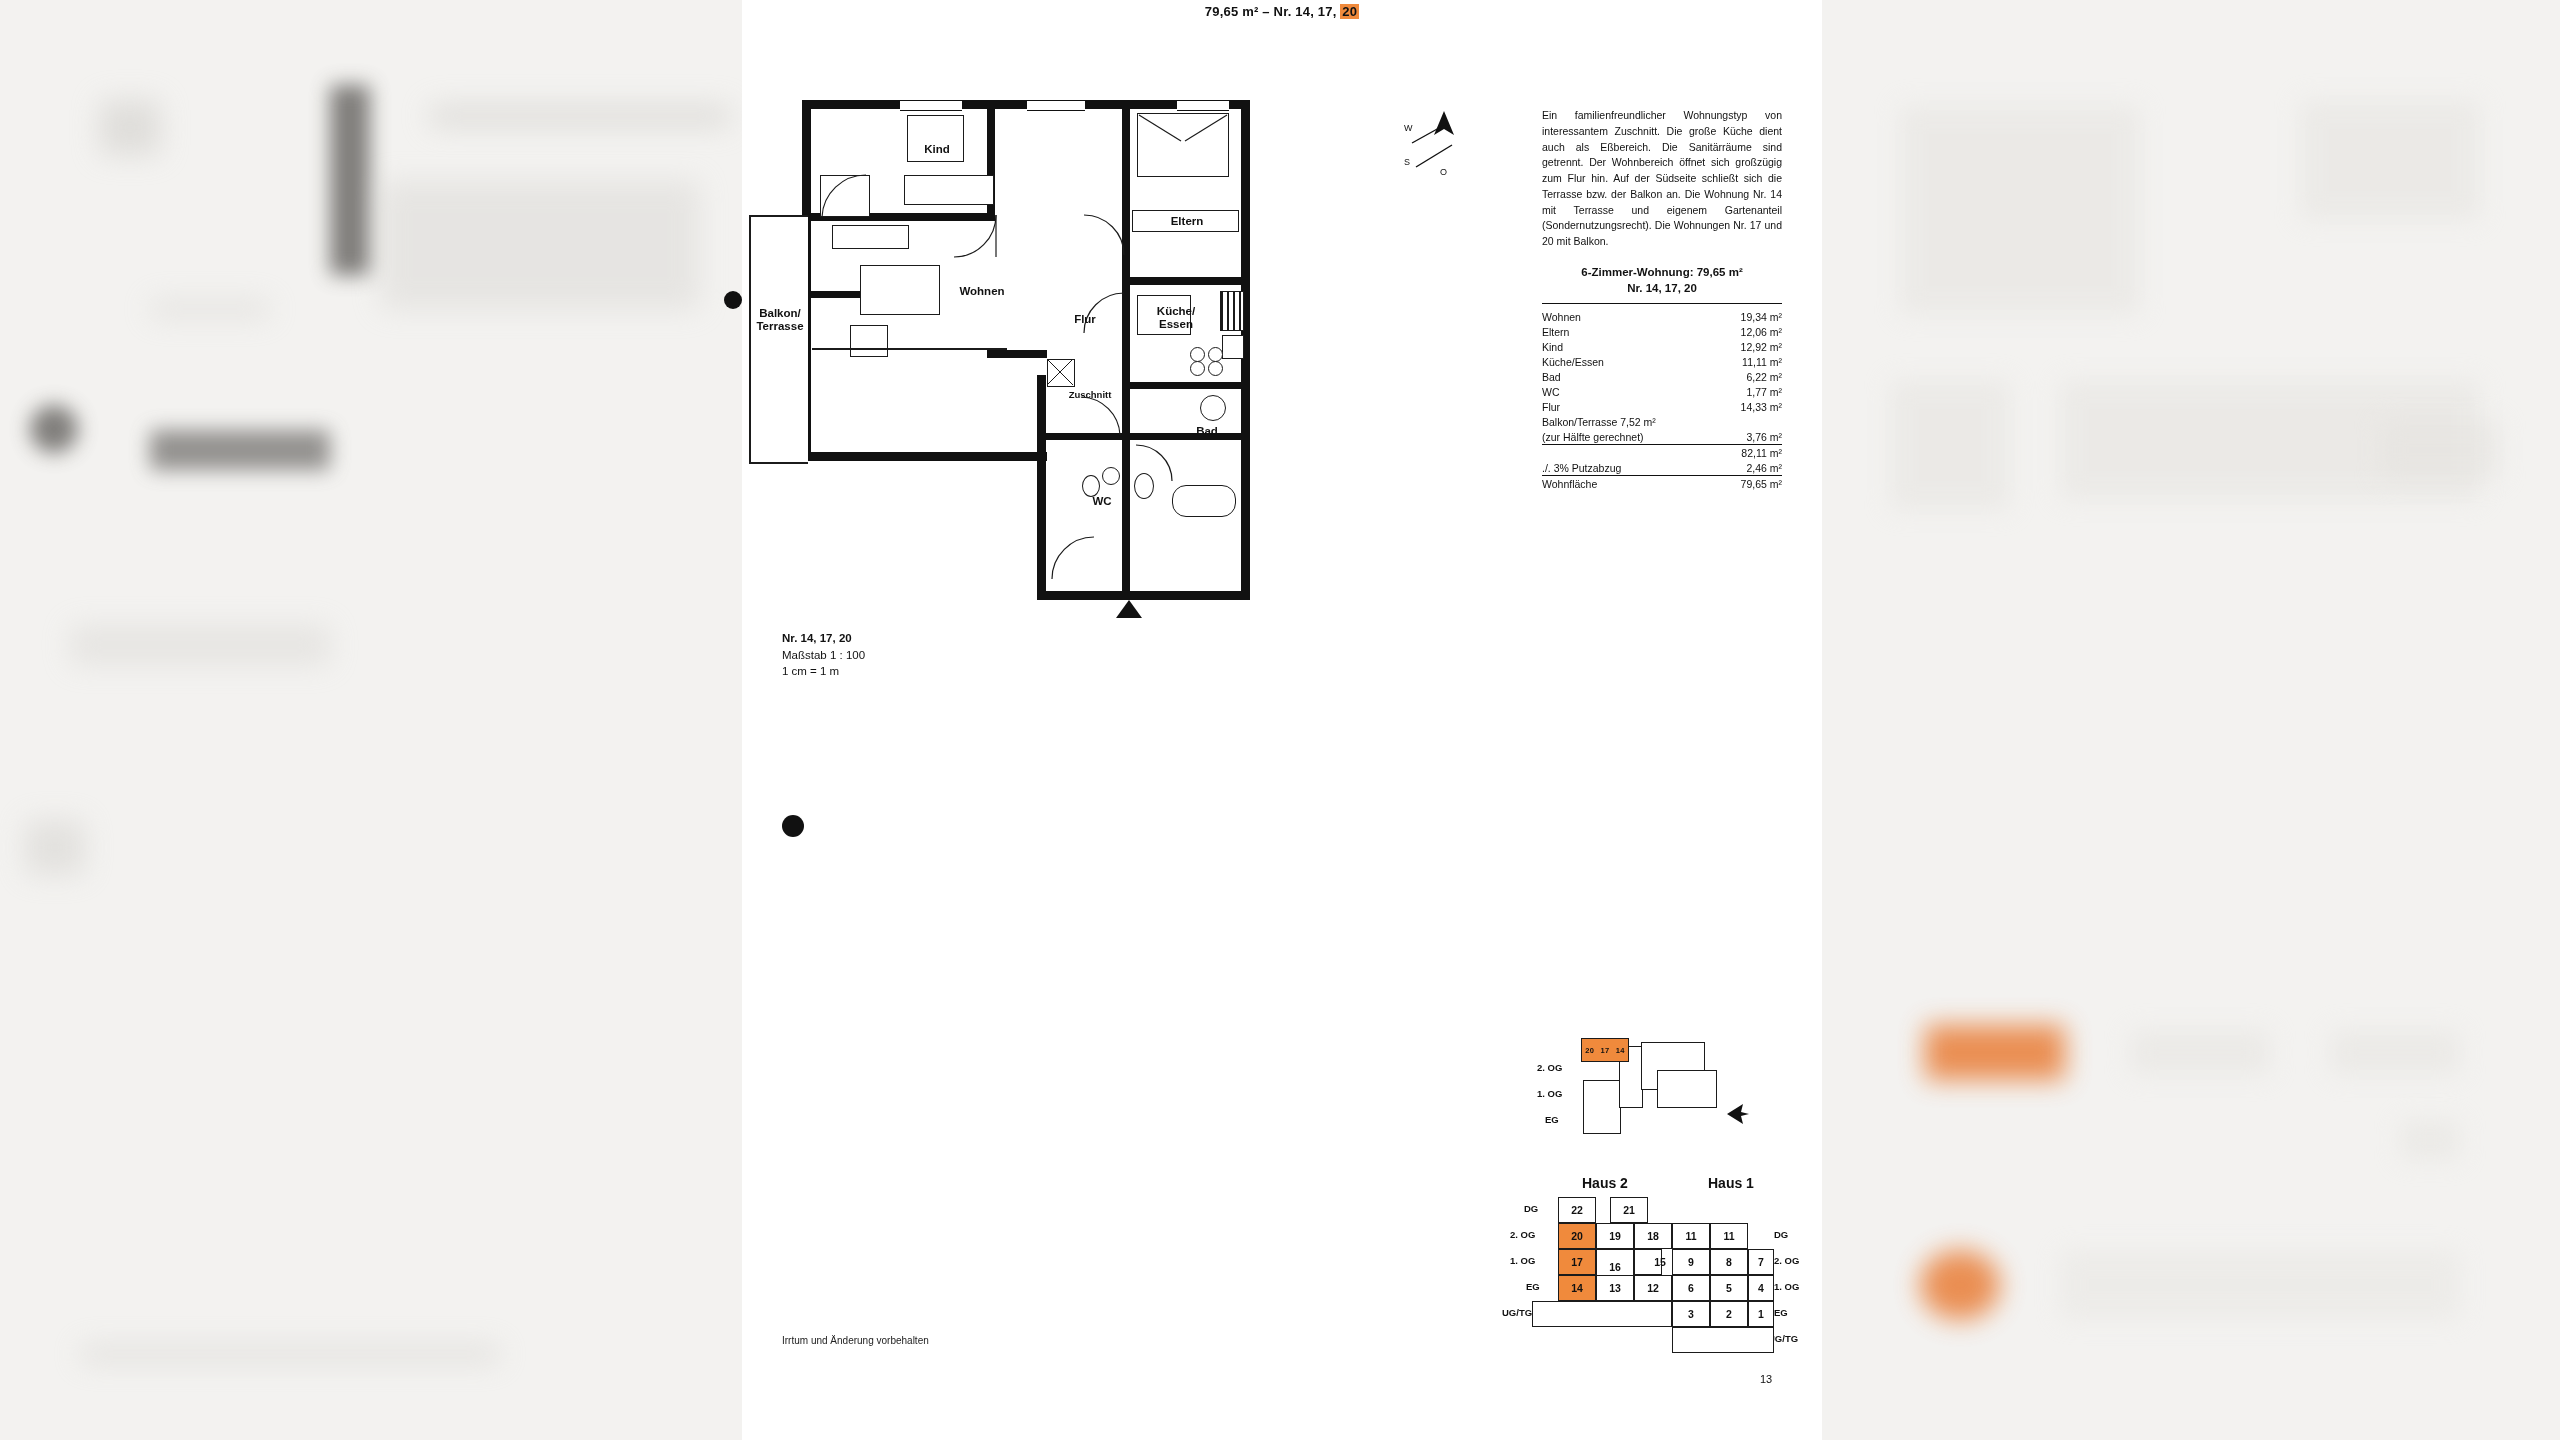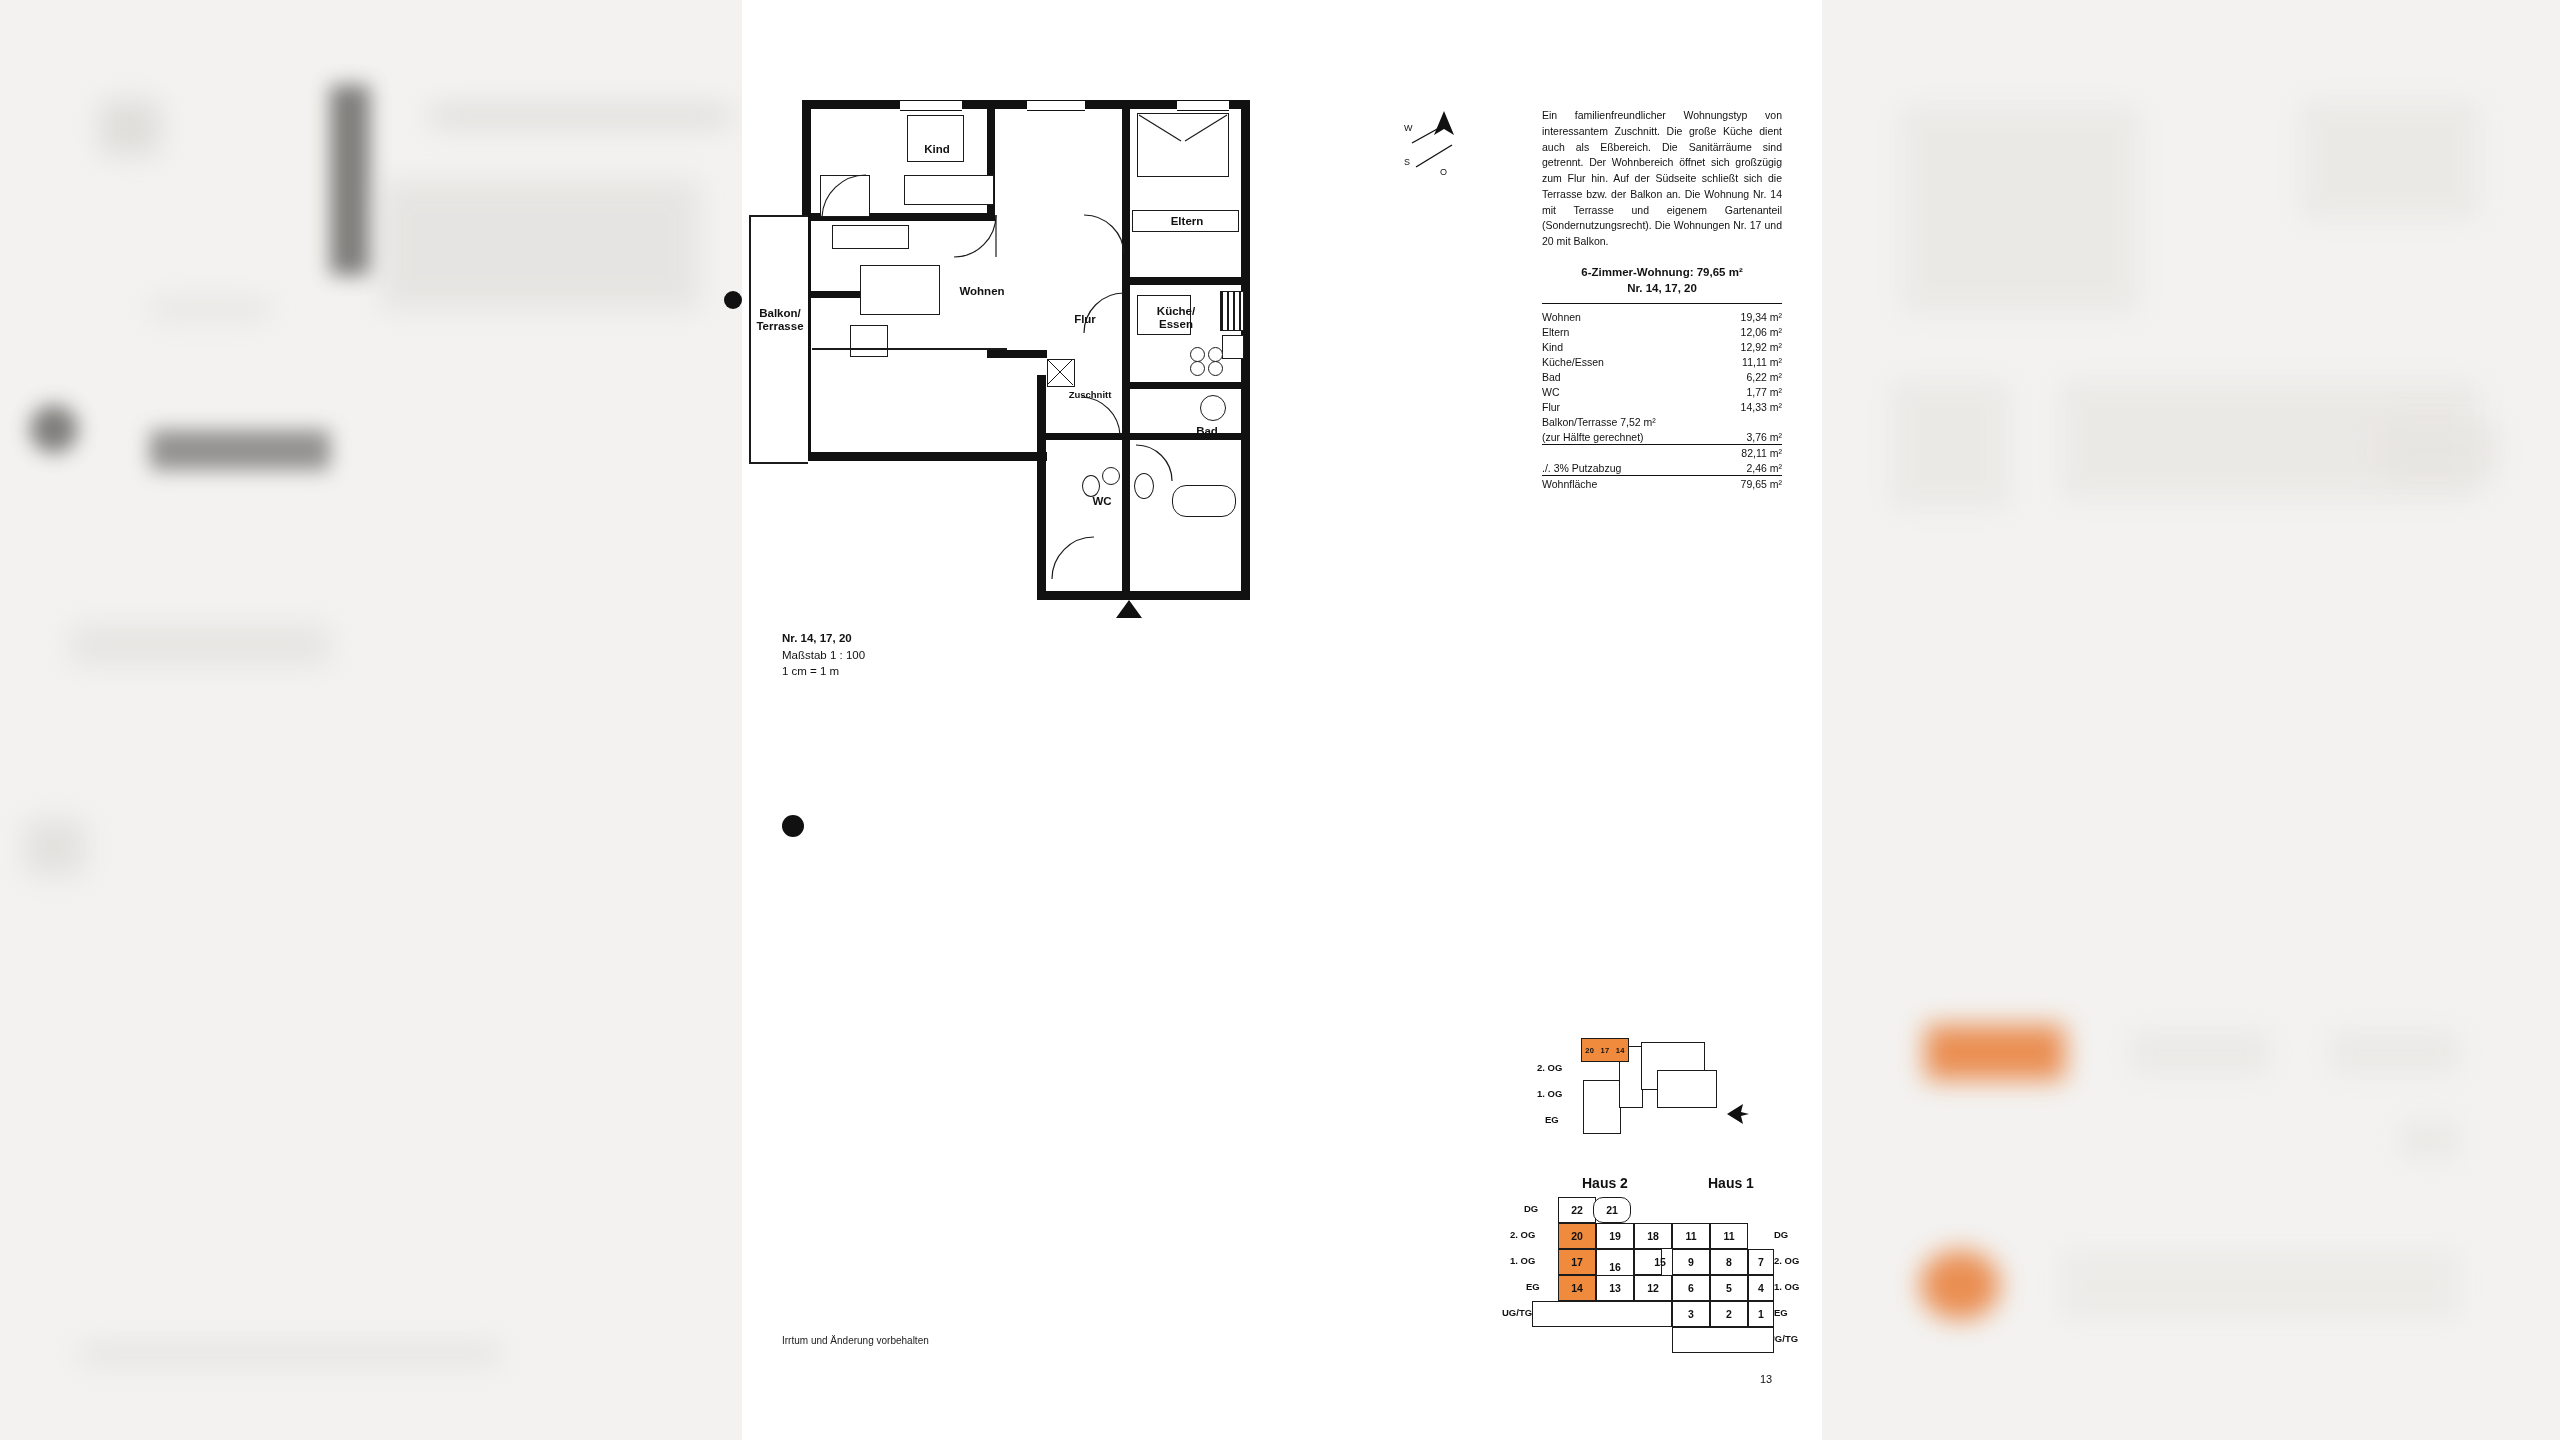--- a/index.html
+++ b/index.html
@@ -86,20 +86,23 @@
   <div class="blur-orange" style="left:1925px;top:1025px;width:140px;height:55px;"></div>
   <div class="blur-light" style="left:2130px;top:1030px;width:140px;height:45px;"></div>
   <div class="blur-light" style="left:2330px;top:1030px;width:130px;height:45px;"></div>
   <div class="blur-light" style="left:2400px;top:1120px;width:60px;height:40px;"></div>
   <div class="blur-orange" style="left:1920px;top:1250px;width:80px;height:70px;border-radius:50%;"></div>
   <div class="blur-light" style="left:2060px;top:1250px;width:400px;height:70px;opacity:.4;"></div>
 </div>
 
 <div class="sheet">
 
+  <div class="top-caption">
+    <span>79,65 m² – Nr. 14, 17, </span><span class="hl">20</span>
+  </div>
 
   <div class="compass">
     <svg width="80" height="80" viewBox="0 0 80 80">
       <polygon points="42,6 52,30 42,24 32,30" fill="#111"></polygon>
       <line x1="10" y1="38" x2="46" y2="18" stroke="#111" stroke-width="1.4"></line>
       <line x1="14" y1="62" x2="50" y2="40" stroke="#111" stroke-width="1.4"></line>
       <text x="2" y="26" font-size="9" font-family="Liberation Sans" fill="#111">W</text>
       <text x="2" y="60" font-size="9" font-family="Liberation Sans" fill="#111">S</text>
       <text x="38" y="70" font-size="9" font-family="Liberation Sans" fill="#111">O</text>
     </svg>
@@ -314,21 +317,21 @@
     <div class="side-lbl" style="left:-6px;top:106px;">EG</div>
     <div class="side-lbl" style="left:-30px;top:132px;">UG/TG</div>
 
     <div class="side-lbl" style="left:242px;top:54px;">DG</div>
     <div class="side-lbl" style="left:242px;top:80px;">2. OG</div>
     <div class="side-lbl" style="left:242px;top:106px;">1. OG</div>
     <div class="side-lbl" style="left:242px;top:132px;">EG</div>
     <div class="side-lbl" style="left:236px;top:158px;">UG/TG</div>
 
     <div class="cell" style="left:26px;top:22px;width:38px;height:26px;">22</div>
-    <div class="cell" style="left:61px;top:22px;width:38px;height:26px;border-radius:10px;">21</div>
+    <div class="cell" style="left:78px;top:22px;width:38px;height:26px;">21</div>
 
     <div class="cell hl" style="left:26px;top:48px;width:38px;height:26px;">20</div>
     <div class="cell" style="left:64px;top:48px;width:38px;height:26px;">19</div>
     <div class="cell" style="left:102px;top:48px;width:38px;height:26px;">18</div>
 
     <div class="cell hl" style="left:26px;top:74px;width:38px;height:26px;">17</div>
     <div class="cell" style="left:64px;top:74px;width:38px;height:35px;">16</div>
     <div class="cell" style="left:102px;top:74px;width:28px;height:26px;padding-left:24px;">15</div>
 
     <div class="cell hl" style="left:26px;top:100px;width:38px;height:26px;">14</div>

